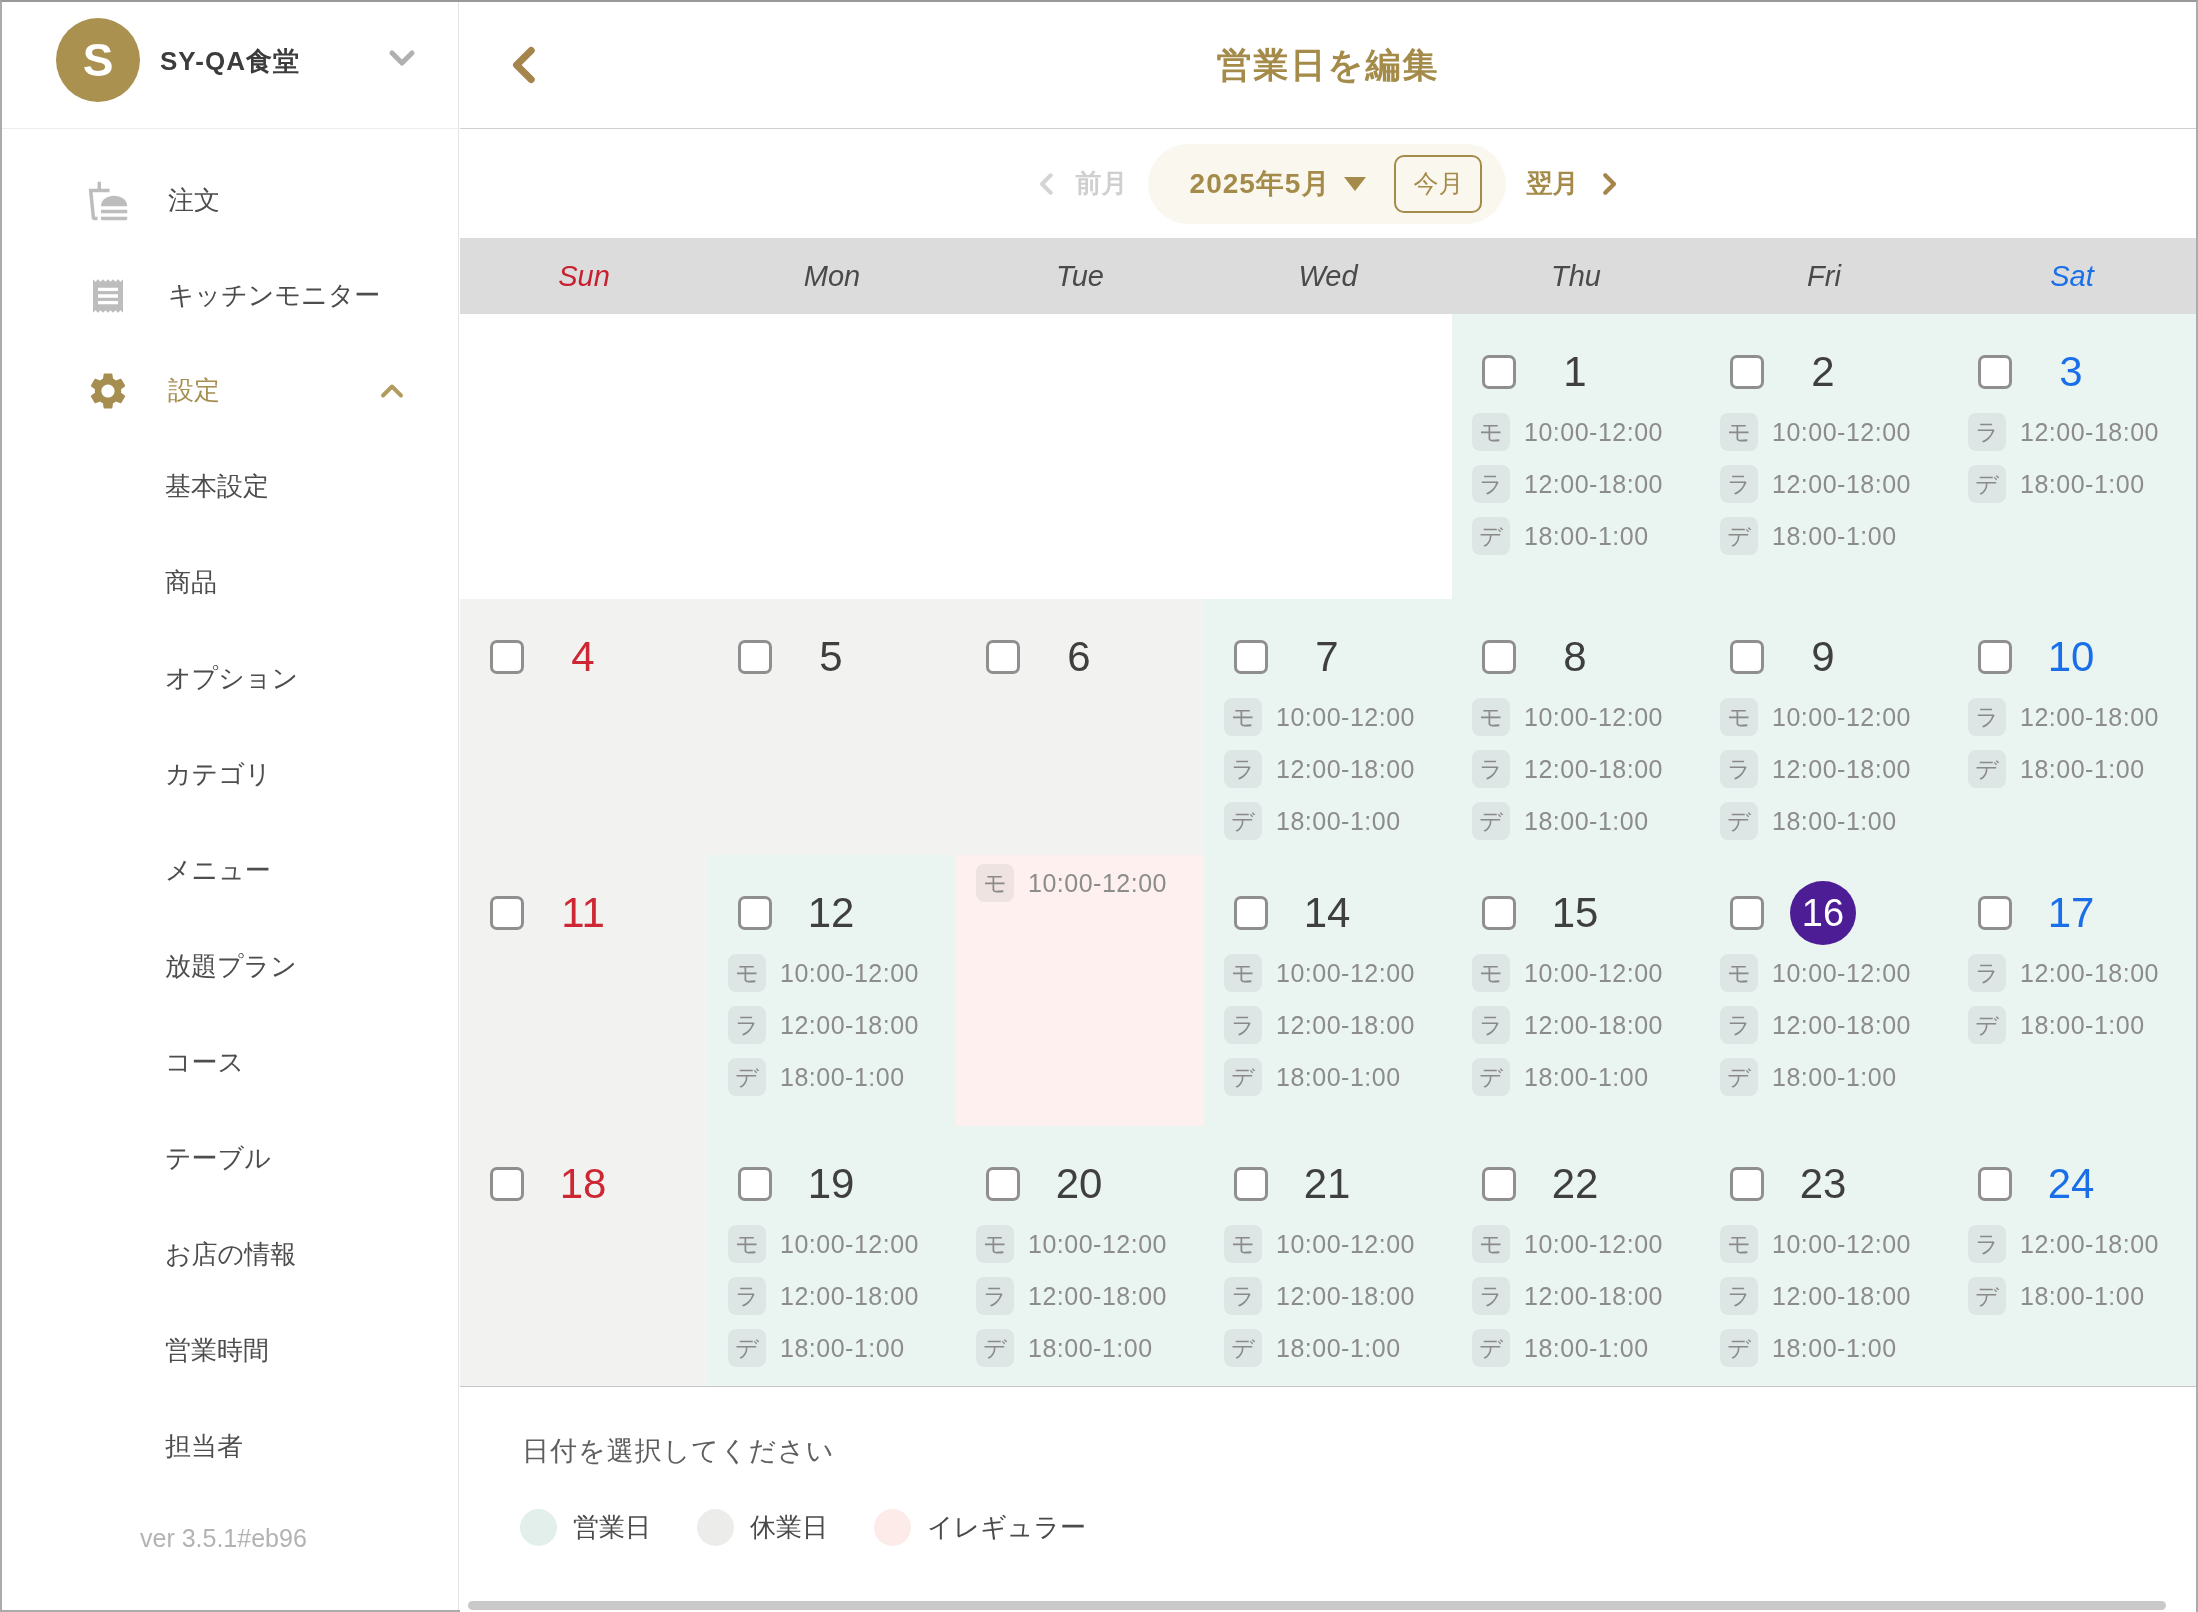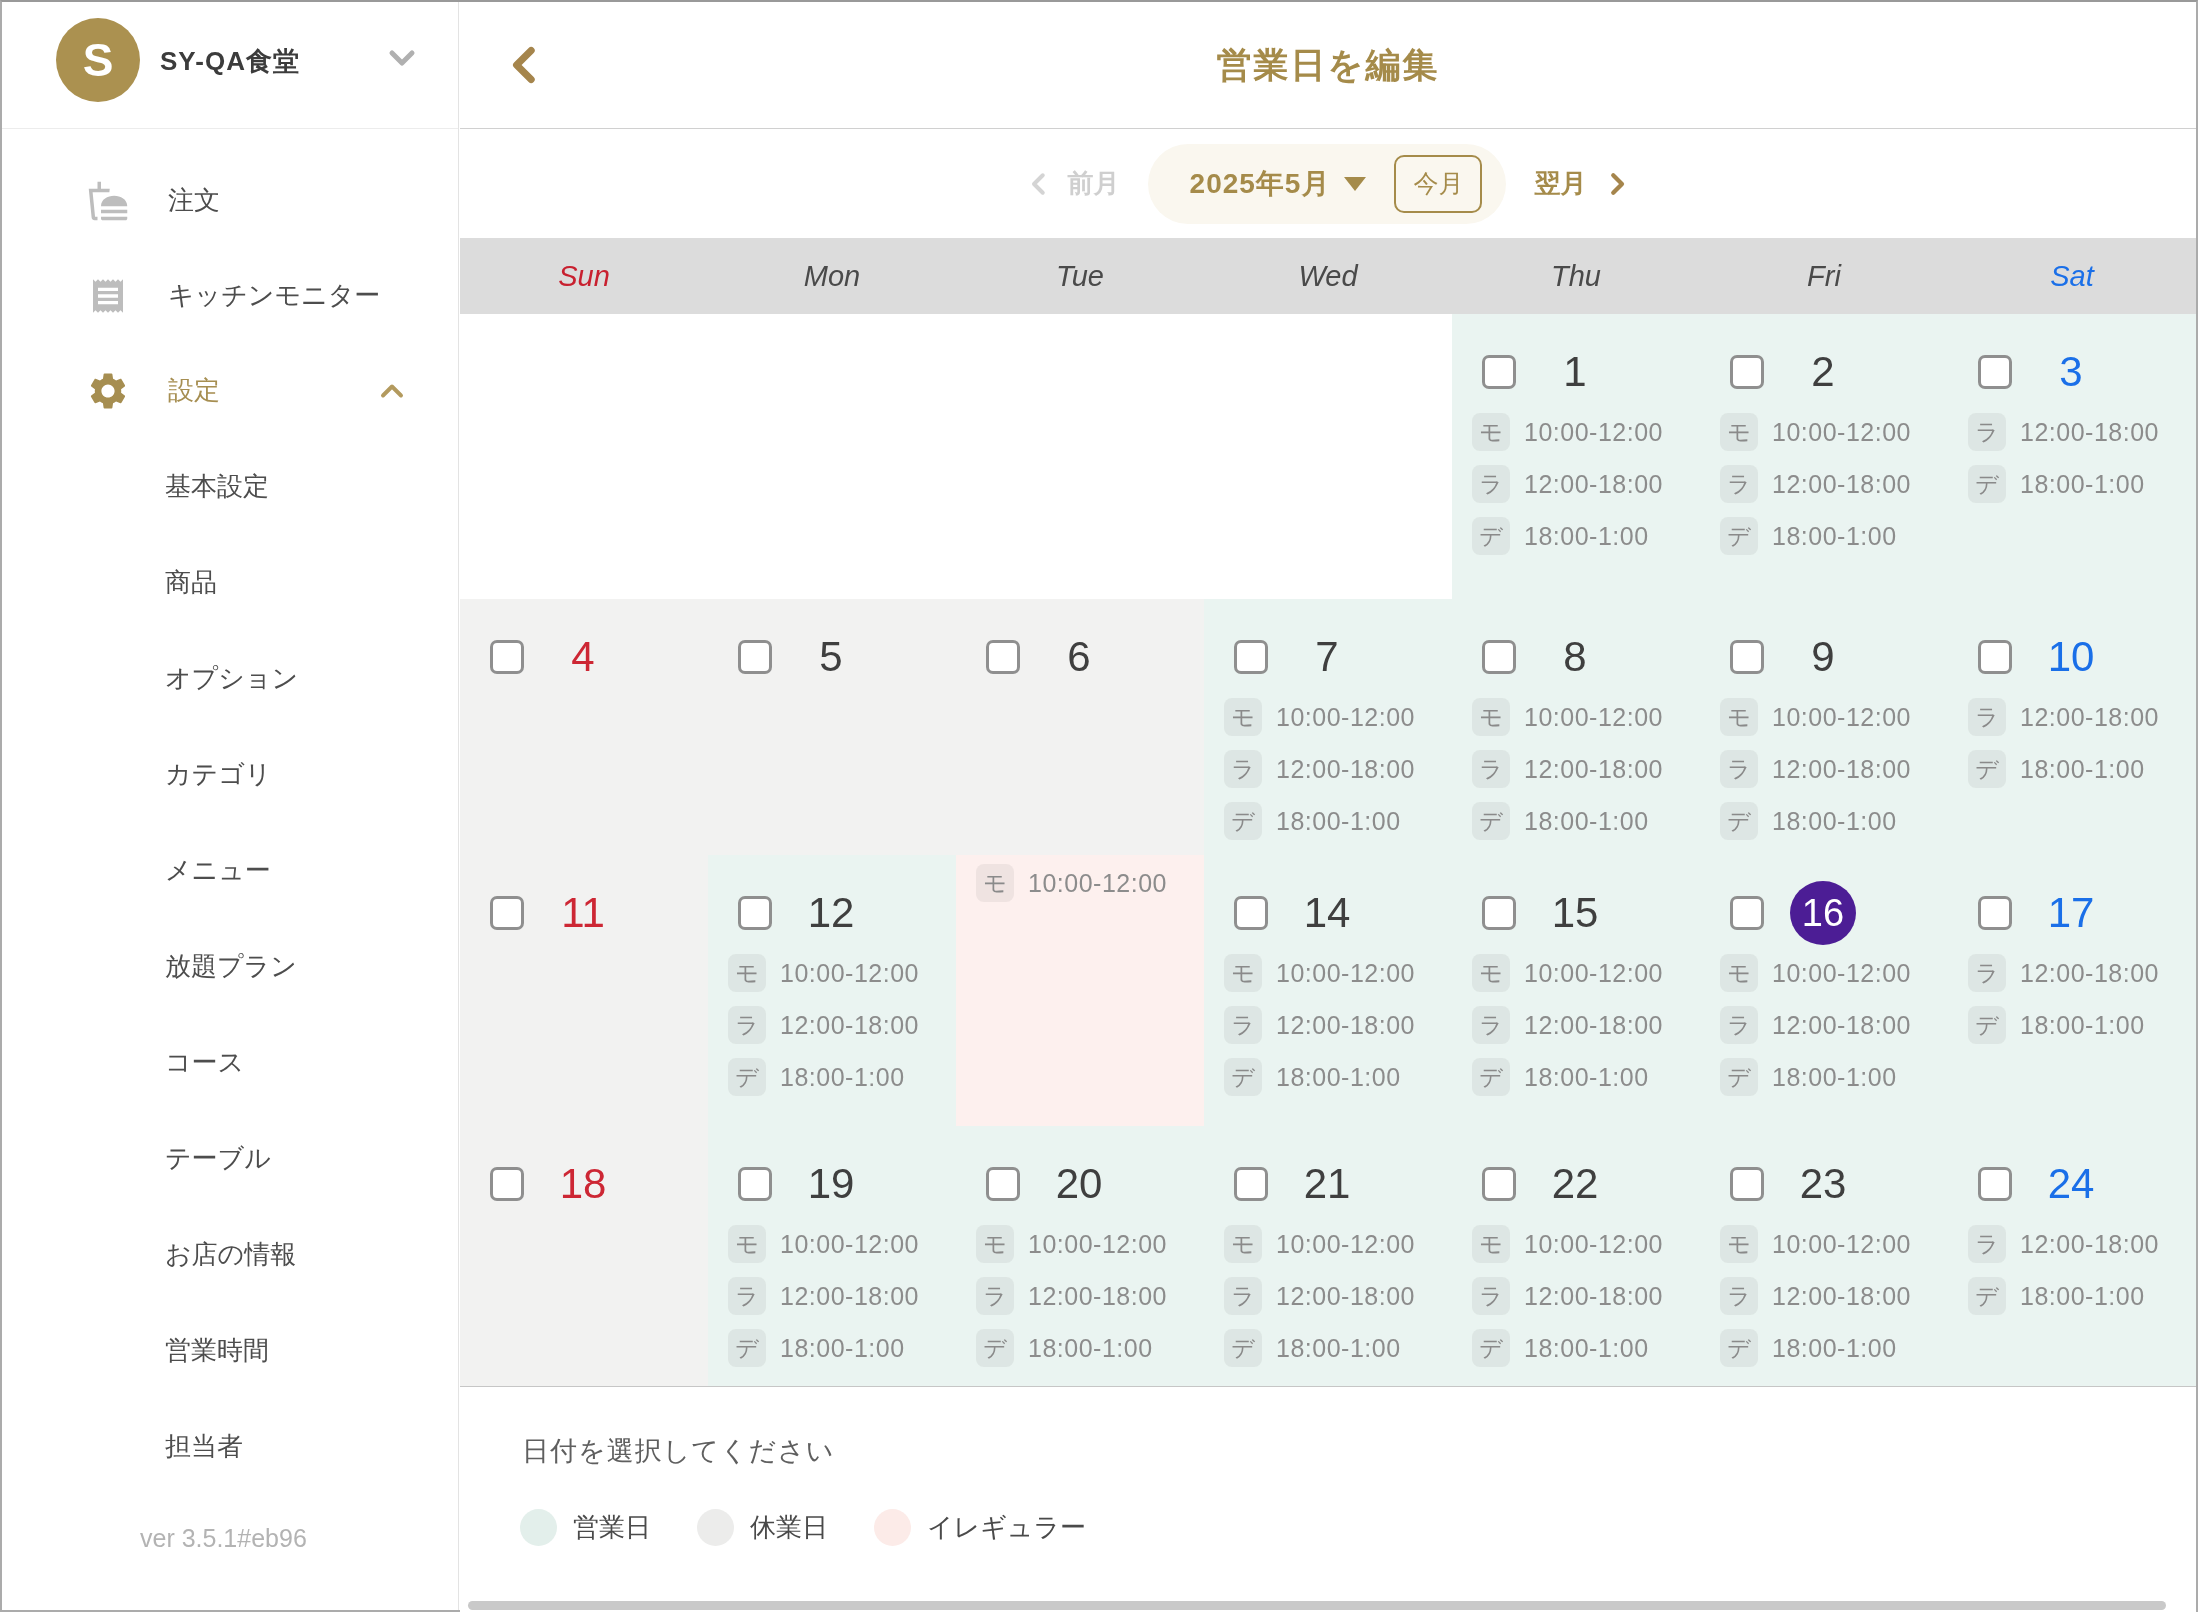--- a/index.html
+++ b/index.html
@@ -28,21 +28,21 @@
   .sb-sub { height:96px; display:flex; align-items:center; padding-left:163px; font-size:26px; color:#4d4d4d; cursor:pointer; }
   .sb-version { margin-top:30px; padding-left:138px; font-size:25px; color:#b3b3b3; }
 
   
   .main { position:absolute; left:458px; top:0; right:0; bottom:0; background:#fff; }
   .topbar { height:127px; border-bottom:1px solid #d0d0d0; position:relative; }
   .back-btn { position:absolute; left:42px; top:38px; width:50px; height:50px; cursor:pointer; }
   .page-title { position:absolute; inset:0; display:flex; align-items:center; justify-content:center;
                 font-size:35px; font-weight:bold; color:#a58b4a; letter-spacing:2px; }
 
-  .toolbar { height:109px; display:flex; align-items:center; justify-content:center; gap:28px; }
+  .toolbar { height:109px; display:flex; align-items:center; justify-content:center; gap:20px; }
   .nav-prev { display:flex; align-items:center; gap:14px; color:#cfcfcf; font-size:26px; font-weight:600; }
   .month-pill { background:#faf7ef; border-radius:44px; height:80px; display:flex; align-items:center;
                 padding:0 24px 0 42px; gap:28px; }
   .month-label { color:#a58b4a; font-size:28px; font-weight:bold; display:flex; align-items:center; gap:14px; cursor:pointer; letter-spacing:1px;}
   .caret-down { width:0; height:0; border-left:11px solid transparent; border-right:11px solid transparent; border-top:14px solid #a58b4a; }
   .today-btn { border:2px solid #a58b4a; color:#a58b4a; background:transparent; border-radius:10px;
                height:58px; padding:0 17px; font-size:25px; display:flex; align-items:center; cursor:pointer;
                font-family:inherit; }
   .nav-next { display:flex; align-items:center; gap:16px; color:#a58b4a; font-size:26px; font-weight:bold; cursor:pointer; }
 

